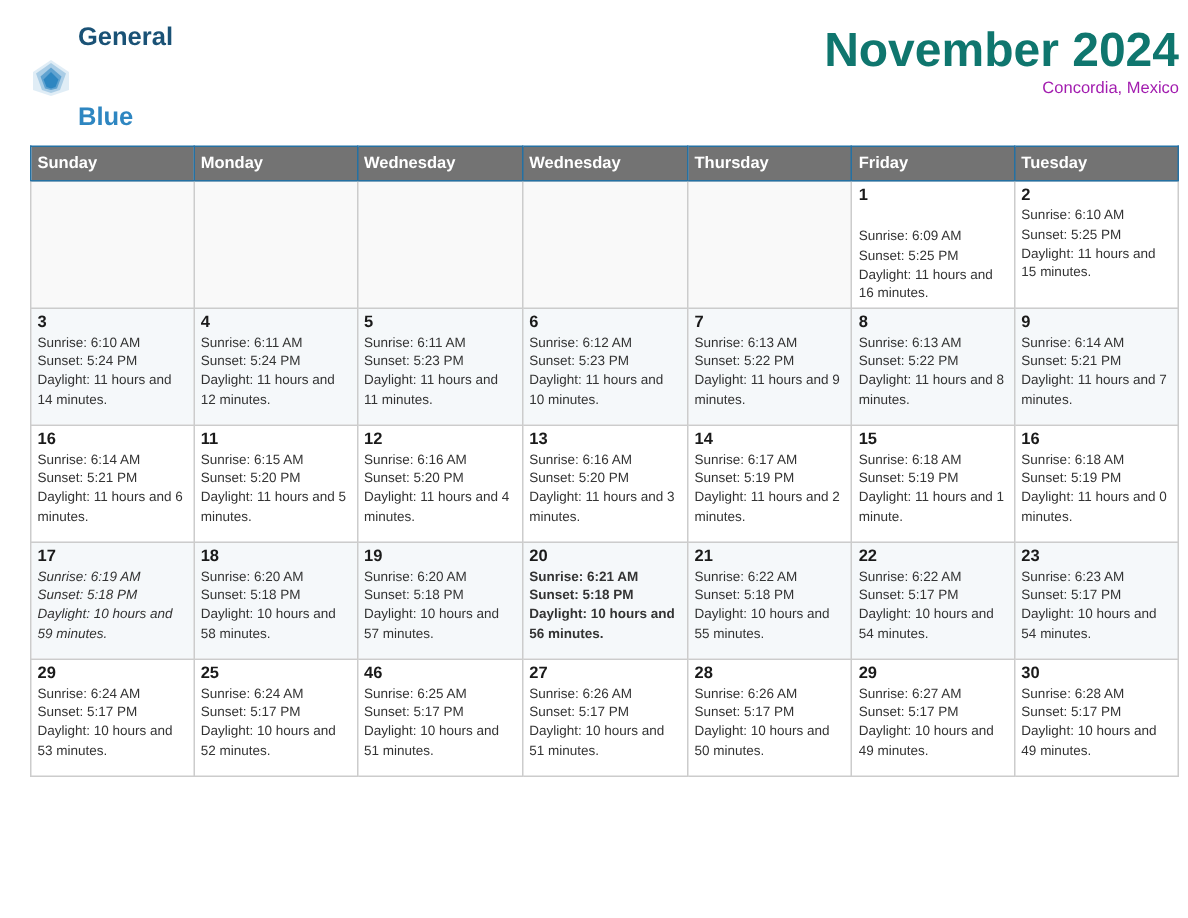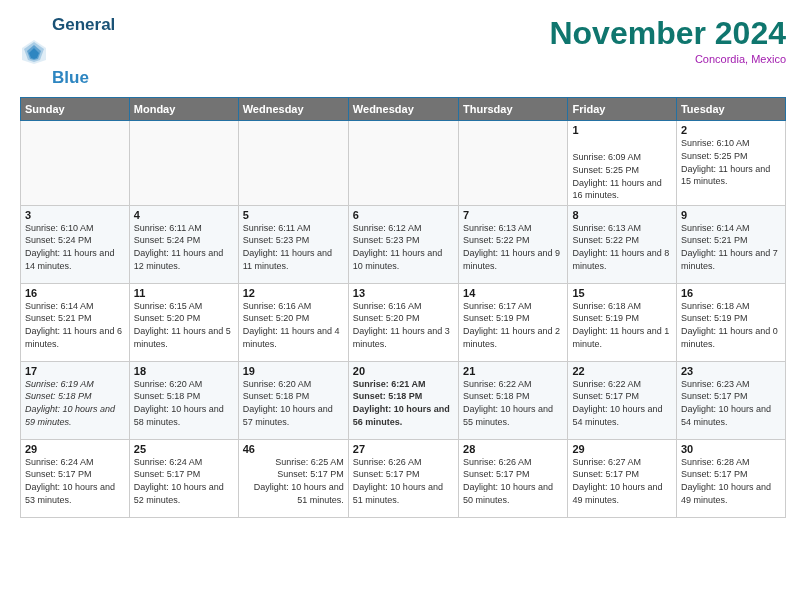--- a/index.html
+++ b/index.html
@@ -280,21 +280,21 @@
 Daylight: 10 hours and 53 minutes.</div>
           </td>
           <td>
             <span class="day-num">25</span>
             <div class="day-info" style="white-space: pre-line;">Sunrise: 6:24 AM
 Sunset: 5:17 PM
 Daylight: 10 hours and 52 minutes.</div>
           </td>
           <td>
             <span class="day-num">46</span>
-            <div class="day-info" style="white-space: pre-line; text-align: right;">Sunrise: 6:25 AM
+            <div class="day-info" style="white-space: pre-line;">Sunrise: 6:25 AM
 Sunset: 5:17 PM
 Daylight: 10 hours and 51 minutes.</div>
           </td>
           <td>
             <span class="day-num">27</span>
             <div class="day-info" style="white-space: pre-line;">Sunrise: 6:26 AM
 Sunset: 5:17 PM
 Daylight: 10 hours and 51 minutes.</div>
           </td>
           <td>

